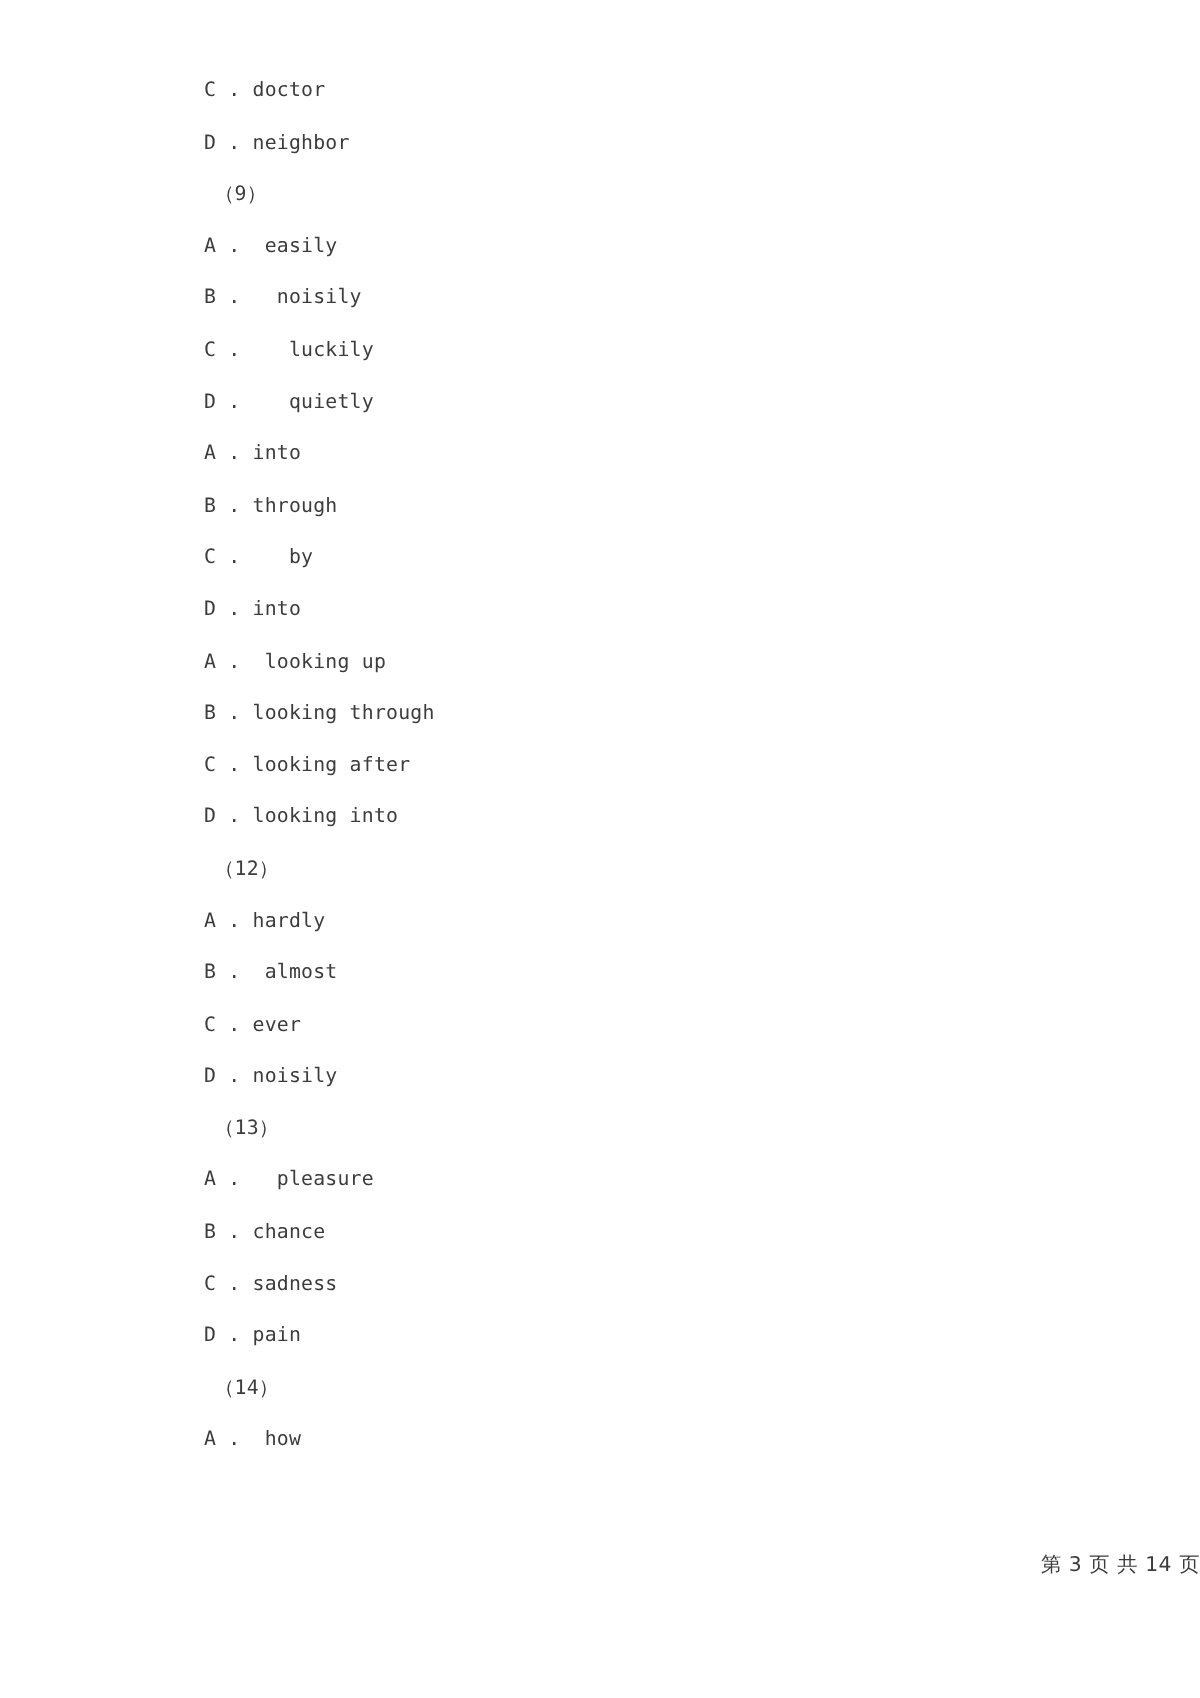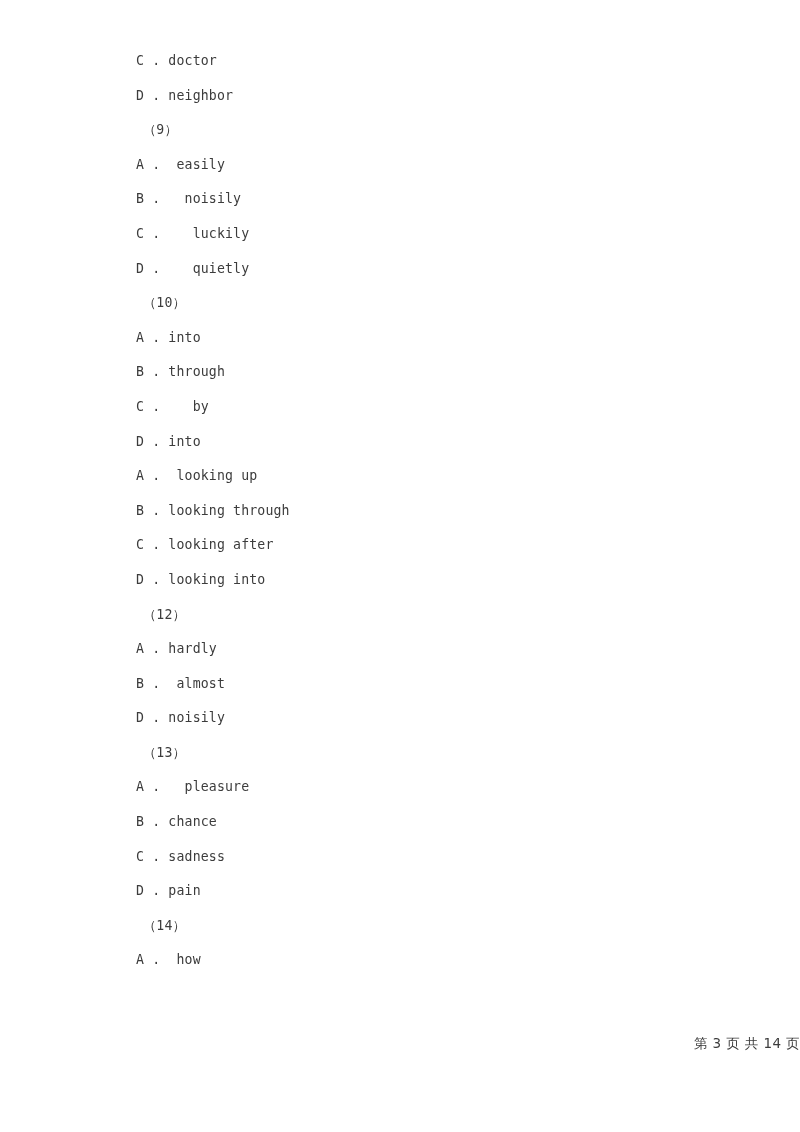--- a/index.html
+++ b/index.html
@@ -57,32 +57,32 @@
 
 <div class="page">
   <div class="content">
       <div class="line">C . doctor</div>
       <div class="line">D . neighbor</div>
       <div class="line question">（9）</div>
       <div class="line">A .  easily</div>
       <div class="line">B .   noisily</div>
       <div class="line">C .    luckily</div>
       <div class="line">D .    quietly</div>
-      <div class="line question">（10）</div>
       <div class="line">A . into</div>
       <div class="line">B . through</div>
       <div class="line">C .    by</div>
       <div class="line">D . into</div>
       <div class="line">A .  looking up</div>
       <div class="line">B . looking through</div>
       <div class="line">C . looking after</div>
       <div class="line">D . looking into</div>
       <div class="line question">（12）</div>
       <div class="line">A . hardly</div>
       <div class="line">B .  almost</div>
+      <div class="line">C . ever</div>
       <div class="line">D . noisily</div>
       <div class="line question">（13）</div>
       <div class="line">A .   pleasure</div>
       <div class="line">B . chance</div>
       <div class="line">C . sadness</div>
       <div class="line">D . pain</div>
       <div class="line question">（14）</div>
       <div class="line">A .  how</div>
     </div>
   <div class="footer">第 3 页 共 14 页</div>

